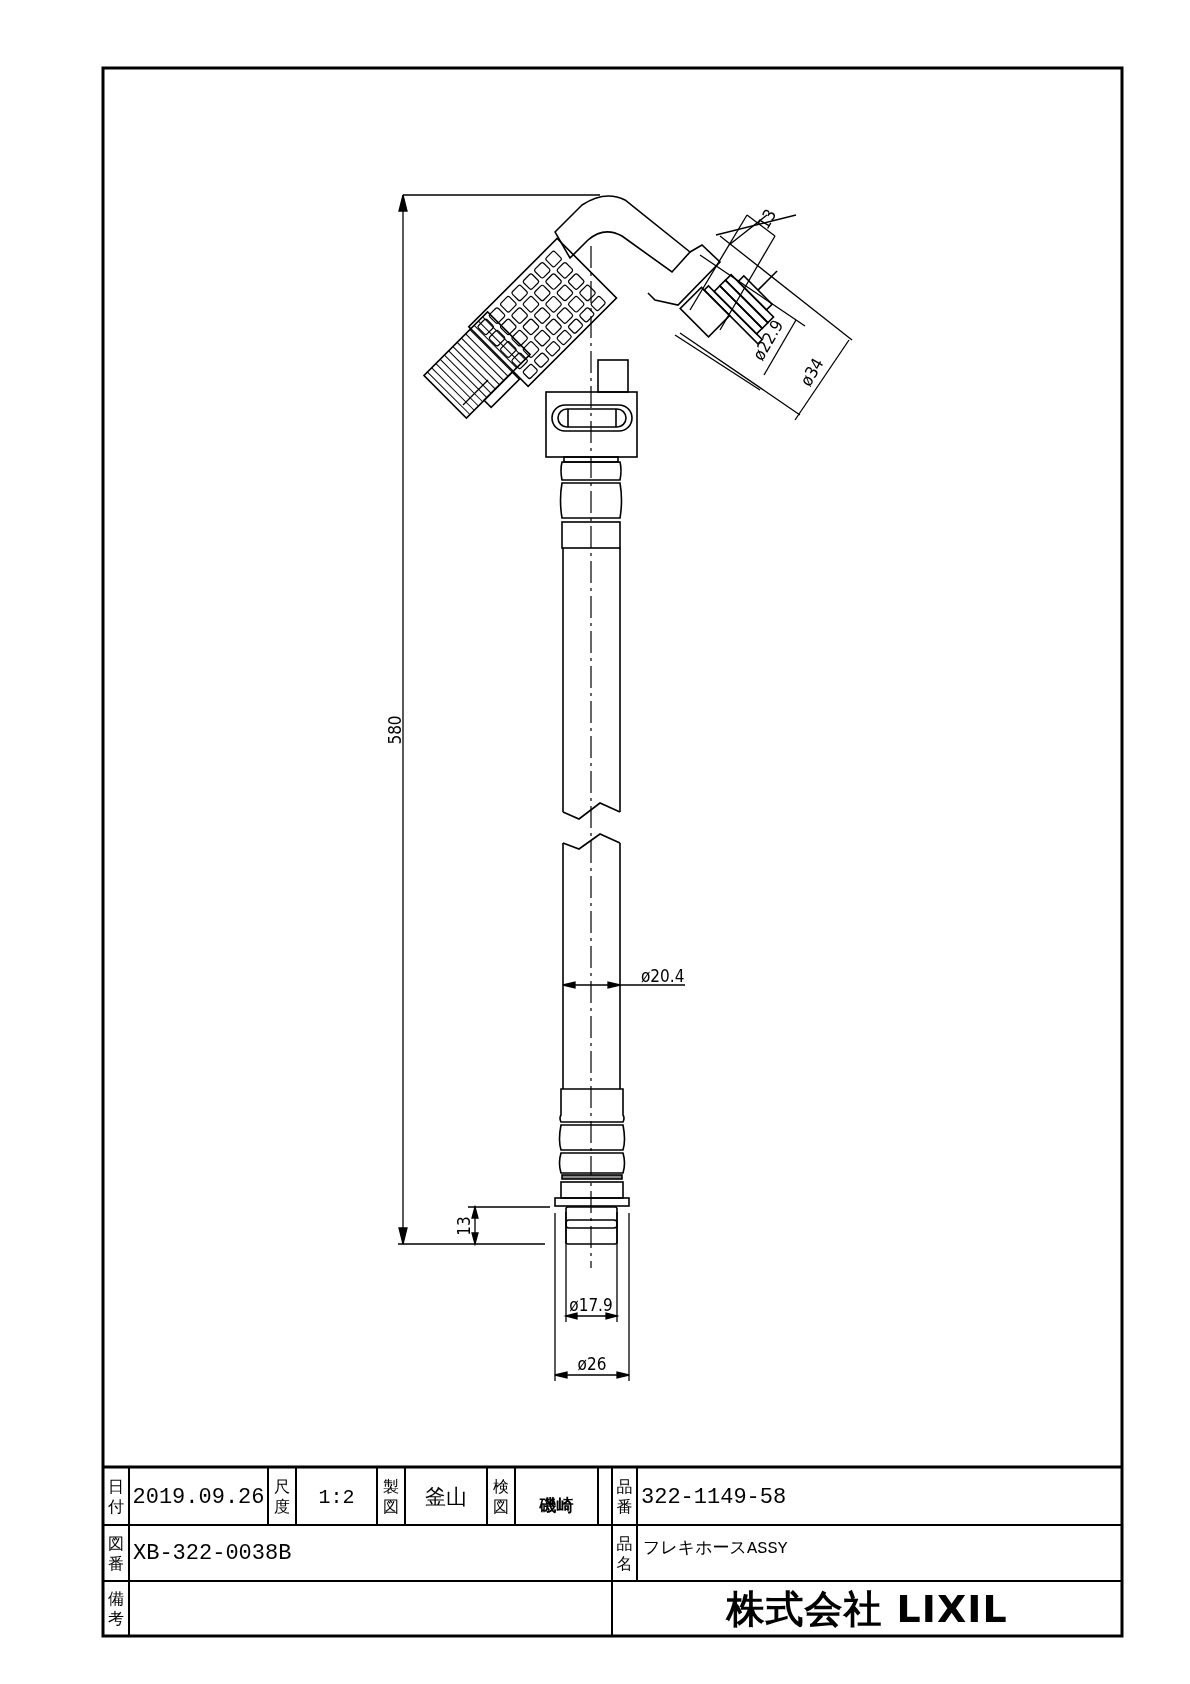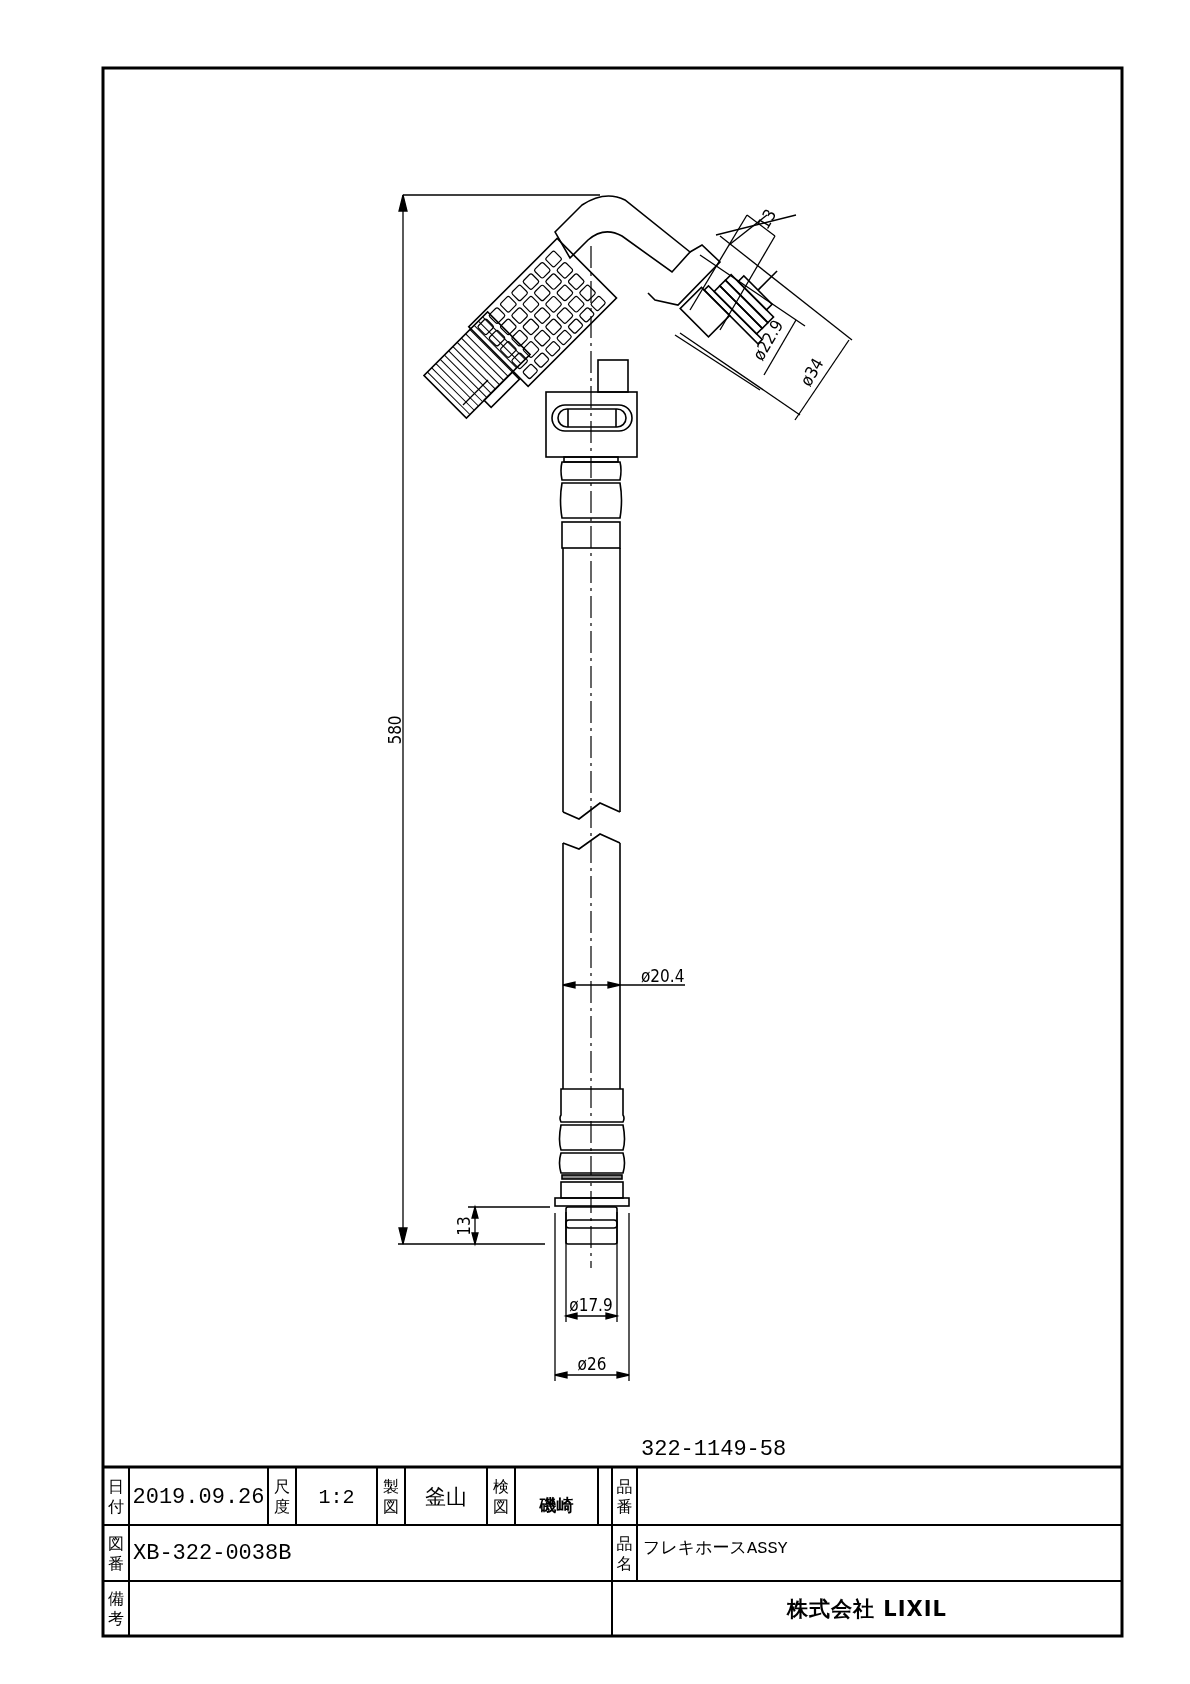--- a/index.html
+++ b/index.html
@@ -5,21 +5,21 @@
   html, body { margin: 0; padding: 0; background: #ffffff; }
   body { width: 1190px; height: 1684px; position: relative; overflow: hidden;
          font-family: "DejaVu Sans", sans-serif; color: #000; }
   #drawing { position: absolute; left: 0; top: 0; width: 1190px; height: 1684px; }
   .tb-text { position: absolute; display: flex; align-items: center; justify-content: center;
              font-family: Liberation Mono, monospace; white-space: nowrap; }
   .tb-label { position: absolute; display: flex; flex-direction: column; align-items: center;
               justify-content: center; font-family: "DejaVu Sans", sans-serif; font-size: 16px;
               line-height: 20px; }
   .dimtxt { font-family: "DejaVu Sans Condensed", "DejaVu Sans", sans-serif; font-size: 17px; }
-  .company { font-family: "DejaVu Sans", sans-serif; font-weight: bold; font-size: 21px; letter-spacing: 1px; }
+  .company { font-family: "DejaVu Sans", sans-serif; font-weight: bold; font-size: 38px; letter-spacing: 1px; }
 </style>
 </head>
 <body>
 
 <svg id="drawing" width="1190" height="1684" viewBox="0 0 1190 1684" xmlns="http://www.w3.org/2000/svg">
 
   <rect x="103" y="68" width="1019" height="1568" fill="none" stroke="#000" stroke-width="3"></rect>
 
   <g fill="none" stroke="#000" stroke-width="1.6">
 
@@ -226,21 +226,21 @@
   <div class="tb-label" style="left:487px;top:1469px;width:28px;height:56px;">
     <span>検</span>
     <span>図</span>
   </div>
   <div class="tb-text" style="left:515px;top:1469px;width:83px;height:72px;font-size:17px;font-family:'DejaVu Sans',sans-serif;font-weight:bold;">磯崎</div>
 
   <div class="tb-label" style="left:612px;top:1469px;width:25px;height:56px;">
     <span>品</span>
     <span>番</span>
   </div>
-  <div class="tb-text" style="left:641px;top:1421px;height:56px;font-size:22px;justify-content:flex-start;">322-1149-58</div>
+  <div class="tb-text" style="left:641px;top:1469px;height:56px;font-size:22px;justify-content:flex-start;">322-1149-58</div>
 
   <div class="tb-label" style="left:103px;top:1526px;width:26px;height:55px;">
     <span>図</span>
     <span>番</span>
   </div>
   <div class="tb-text" style="left:133px;top:1526px;height:55px;font-size:22px;justify-content:flex-start;text-align:center;">XB-322-0038B</div>
 
   <div class="tb-label" style="left:612px;top:1526px;width:25px;height:55px;">
     <span>品</span>
     <span>名</span>

